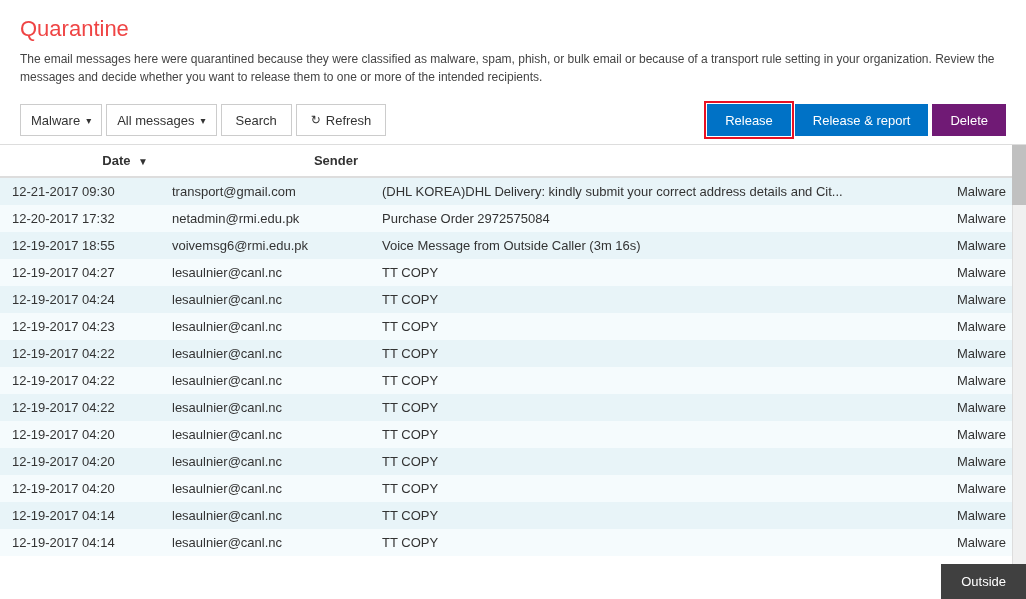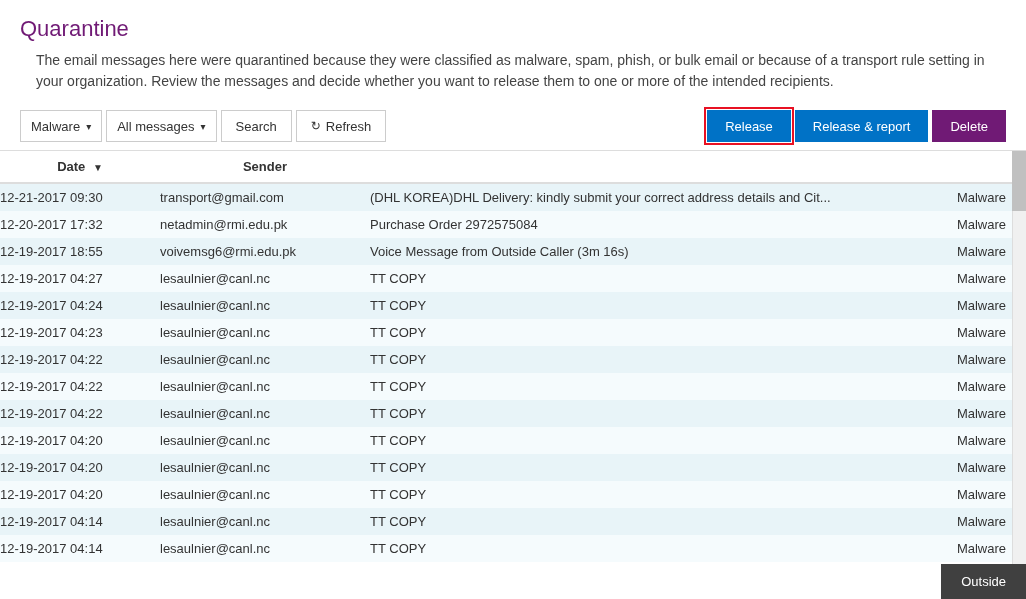--- a/index.html
+++ b/index.html
@@ -1,22 +1,22 @@
 <!DOCTYPE html>
 <html><head>
   <meta charset="utf-8">
   <style>
     * { box-sizing: border-box; margin: 0; padding: 0; }
     body { font-family: 'Segoe UI', Arial, sans-serif; font-size: 13px; color: #333; background: #fff; overflow: hidden; }
 
     .page-container { width: 1026px; height: 599px; position: relative; overflow: hidden; }
 
     .header { padding: 16px 20px 10px 20px; }
-    .page-title { font-size: 22px; font-weight: 300; color: #701a75; margin-bottom: 8px; }
-    .page-description { font-size: 14px; color: #444; line-height: 1.5; max-width: 980px; margin-left: 16px; }
+    .page-title { font-size: 22px; font-weight: 300; color: #ef4444; margin-bottom: 8px; }
+    .page-description { font-size: 12px; color: #444; line-height: 1.5; max-width: 980px; }
 
     .toolbar { display: flex; align-items: center; padding: 8px 20px; gap: 4px; border-bottom: 1px solid #ddd; }
 
     .dropdown-btn {
       display: flex; align-items: center; border: 1px solid #ccc; background: #fff;
       padding: 5px 10px; cursor: pointer; font-size: 13px; color: #333; height: 32px;
     }
     .dropdown-btn .arrow { margin-left: 6px; font-size: 10px; }
 
     .icon-btn {
@@ -34,29 +34,29 @@
       background: #0072c6; outline: 2px solid #e81123; outline-offset: 1px;
     }
     .action-btn.release-report { background: #0072c6; }
     .action-btn.delete { background: #701a75; }
 
     .table-container { overflow-y: auto; height: calc(599px - 155px); position: relative; }
 
     table { width: 100%; border-collapse: collapse; }
     thead tr { background: #fff; }
     th {
-      text-align: center; padding: 8px 12px; font-weight: 600; font-size: 13px;
+      text-align: right; padding: 8px 12px; font-weight: 600; font-size: 13px;
       border-bottom: 2px solid #ddd; color: #333; white-space: nowrap; user-select: none;
     }
     th .sort-arrow { font-size: 10px; margin-left: 4px; }
 
     tbody tr:nth-child(odd) { background: #e8f4f8; }
     tbody tr:nth-child(even) { background: #f5fbfd; }
 
-    td { padding: 6px 0; font-size: 13px; color: #333; white-space: nowrap; overflow: hidden; }
+    td { padding: 6px 12px; font-size: 13px; color: #333; white-space: nowrap; overflow: hidden; }
     td.subject { max-width: 500px; overflow: hidden; text-overflow: ellipsis; }
 
     .col-date { width: 160px; }
     .col-sender { width: 210px; }
     .col-subject { }
     .col-type { width: 90px; text-align: right; padding-right: 20px; }
 
     .scrollbar-track {
       position: absolute; right: 0; top: 0; width: 14px; height: 100%;
       background: #f0f0f0; border-left: 1px solid #ddd;

